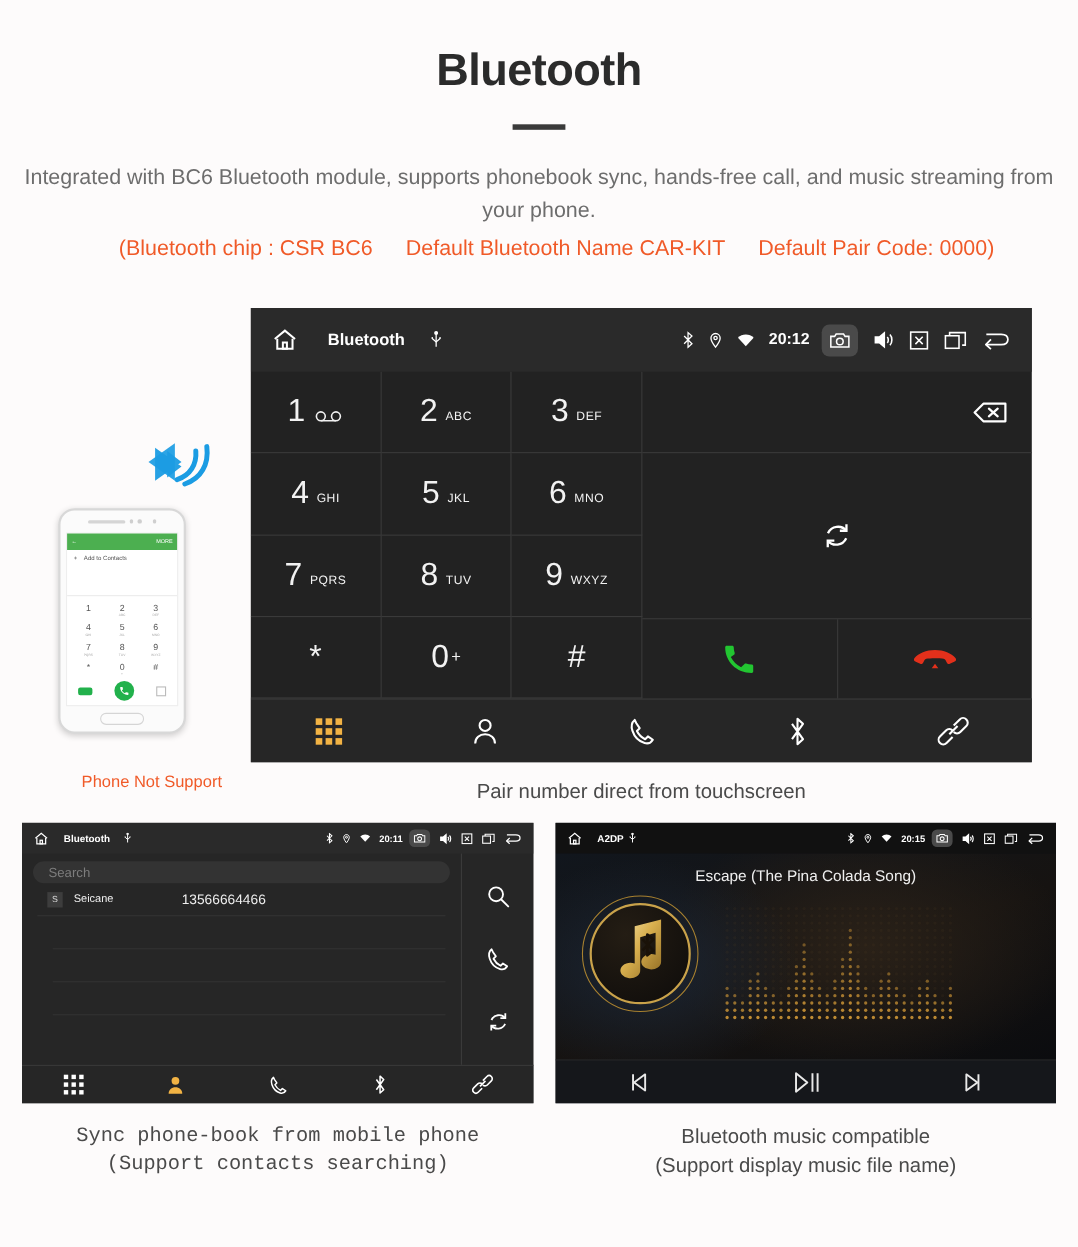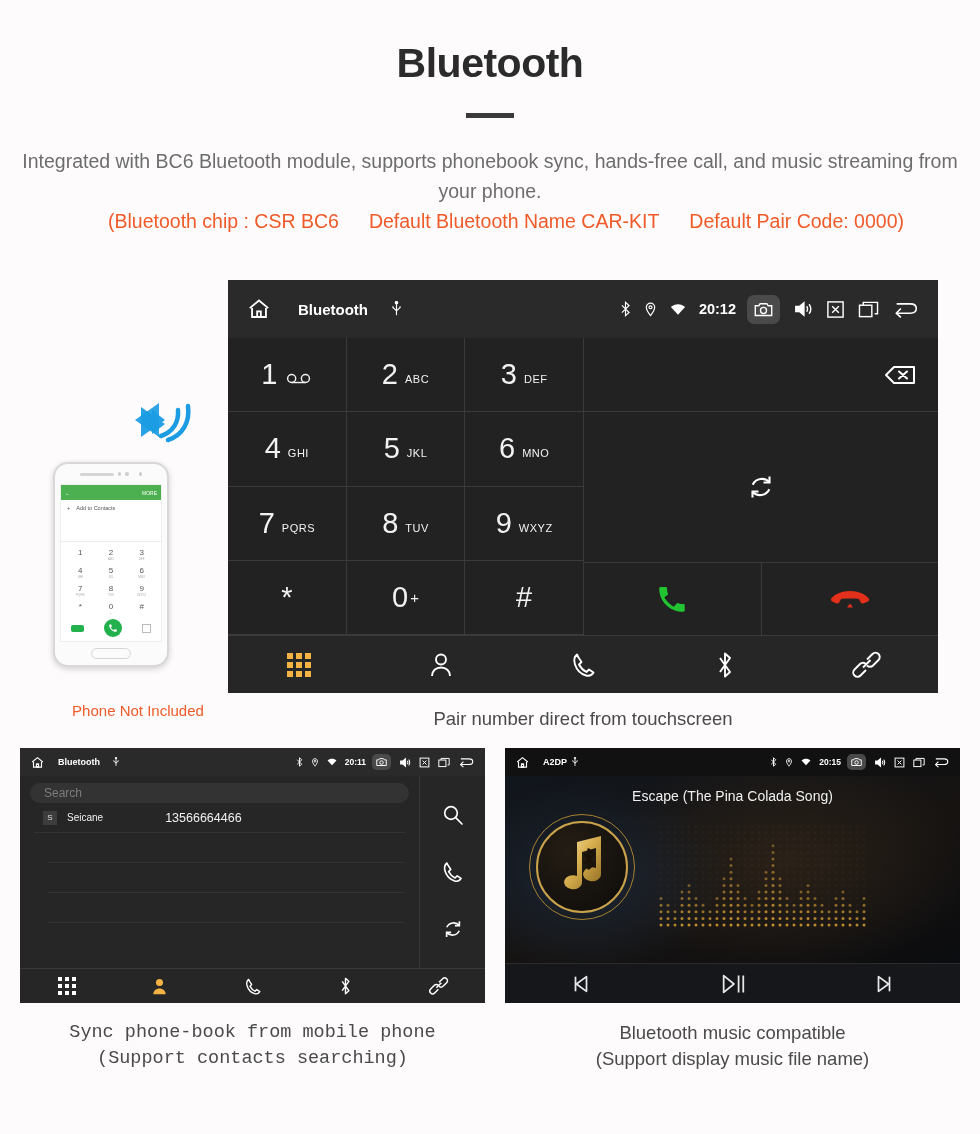--- a/index.html
+++ b/index.html
@@ -30,21 +30,21 @@
     font-size: 19.5px;
     color: #6d6d6d;
     line-height: 30px;
     margin-top: 28px;
     padding: 0 16px;
   }
   .specs {
     text-align: center;
     font-size: 19.5px;
     color: #f05a28;
-    margin-top: 4px;
+    margin-top: 9px;
     white-space: nowrap;
     padding-left: 32px;
   }
   .specs .sp { display: inline-block; }
   .specs .gap { display: inline-block; width: 30px; }
 
   
   .device { position: absolute; background: #262626; overflow: hidden; }
 
   .statusbar {
@@ -311,21 +311,21 @@
               <path d="M6.6 10.8c1.4 2.8 3.8 5.1 6.6 6.6l2.2-2.2c.3-.3.7-.4 1-.2 1.2.4 2.4.6 3.6.6.6 0 1 .4 1 1V20c0 .6-.4 1-1 1C10.3 21 3 13.7 3 4.5c0-.6.4-1 1-1h3.5c.6 0 1 .4 1 1 0 1.3.2 2.5.6 3.6.1.3 0 .7-.2 1l-2.3 1.7z"></path>
             </svg>
           </div>
           <div class="hs-kb"></div>
         </div>
       </div>
       <div class="hs-home">
         <div class="hs-homebtn"></div>
       </div>
     </div>
-    <div class="notinc">Phone Not Included</div>
+    <div class="notinc">Phone Not Support</div>
   </div>
 
   <div class="device" id="dialer">
     <div class="statusbar">
       <div class="sb-left">
         <span class="hm sb-ic">
           <svg width="26" height="26" viewBox="0 0 24 24" fill="none" stroke="#fff" stroke-width="1.7">
             <path d="M3.5 11.2 12 4.2l8.5 7"></path>
               <path d="M5.6 11v8.4h12.8V11"></path>
             <rect x="10.3" y="14.2" width="3.4" height="5.2"></rect>

